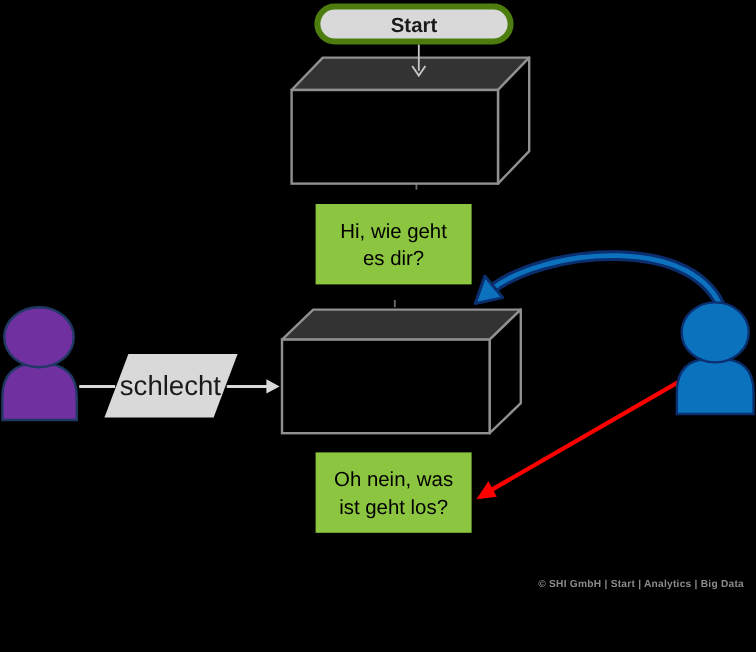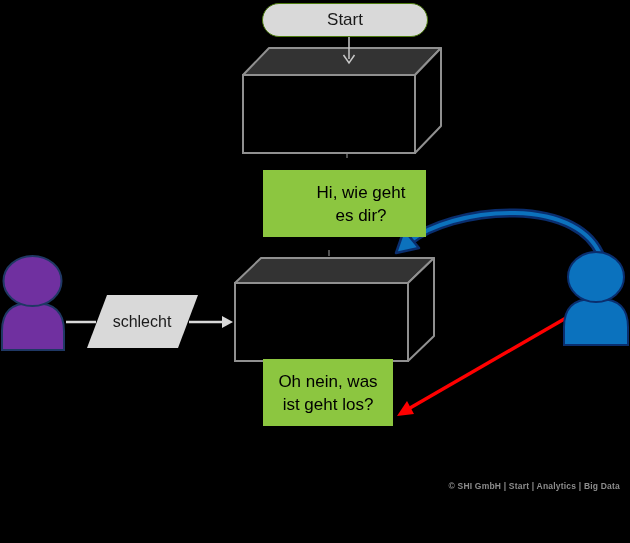--- a/index.html
+++ b/index.html
@@ -3,34 +3,34 @@
 <meta charset="utf-8">
 <style>
   html, body { margin:0; padding:0; background:#000; }
   .canvas {
     position:relative; width:630px; height:543px; overflow:hidden;
     font-family:"Liberation Sans", sans-serif;
   }
   .layer { position:absolute; left:0; top:0; width:630px; height:543px; }
   .start-node {
     position:absolute; left:262px; top:3px; width:166px; height:34px;
-    border-radius:17px; border:1px solid #4d7c0f; box-sizing:border-box;
-    display:flex; align-items:center; justify-content:center;
-    font-size:17px; font-weight:400;
+    border-radius:17px; border:5px solid #4d7c0f; box-sizing:border-box;
+    display:flex; align-items:flex-end; justify-content:center;
+    font-size:17px; font-weight:700;
   }
   .msg {
     position:absolute; left:263px; width:130px; height:67px;
     display:flex; flex-direction:column; align-items:center; justify-content:center;
     font-size:17px; line-height:23px; text-align:center;
   }
   .msg-top { top:170px; }
-  .msg-bottom { top:359px; }
+  .msg-bottom { top:377px; }
   .input-label {
     position:absolute; left:92px; top:295px; width:100px; height:53px;
-    display:flex; align-items:center; justify-content:center; font-size:16px;
+    display:flex; align-items:center; justify-content:center; font-size:23px;
   }
   .footer {
     position:absolute; left:420px; top:481px; width:200px;
     text-align:right; font-size:8.5px; font-weight:bold; letter-spacing:0.2px;
   }
 </style>
 </head>
 <body>
 
 <div class="canvas" style="background-color: rgb(0, 0, 0);">
@@ -84,21 +84,21 @@
     <g>
       <path d="M 564,345 L 564,327 Q 564,299 592,299 L 600,299 Q 628,299 628,327 L 628,345 Z" stroke-width="2" fill="#0B72BE" stroke="#0A2E6E"></path>
       <ellipse cx="596" cy="277" rx="28" ry="25" stroke-width="2" fill="#0B72BE" stroke="#0A2E6E"></ellipse>
     </g>
   </svg>
 
   <div class="start-node" style="background-color: rgb(217, 217, 217); color: rgb(26, 26, 26);">
     <span>Start</span>
   </div>
 
-  <div class="msg msg-top" style="background-color: rgb(140, 198, 64); color: rgb(0, 0, 0); padding-left: 33px;">
+  <div class="msg msg-top" style="background-color: rgb(140, 198, 64); color: rgb(0, 0, 0);">
     <span>Hi, wie geht</span>
     <span>es dir?</span>
   </div>
 
   <div class="input-label" style="color: rgb(26, 26, 26);">
     <span>schlecht</span>
   </div>
 
   <div class="msg msg-bottom" style="background-color: rgb(140, 198, 64); color: rgb(0, 0, 0);">
     <span>Oh nein, was</span>

